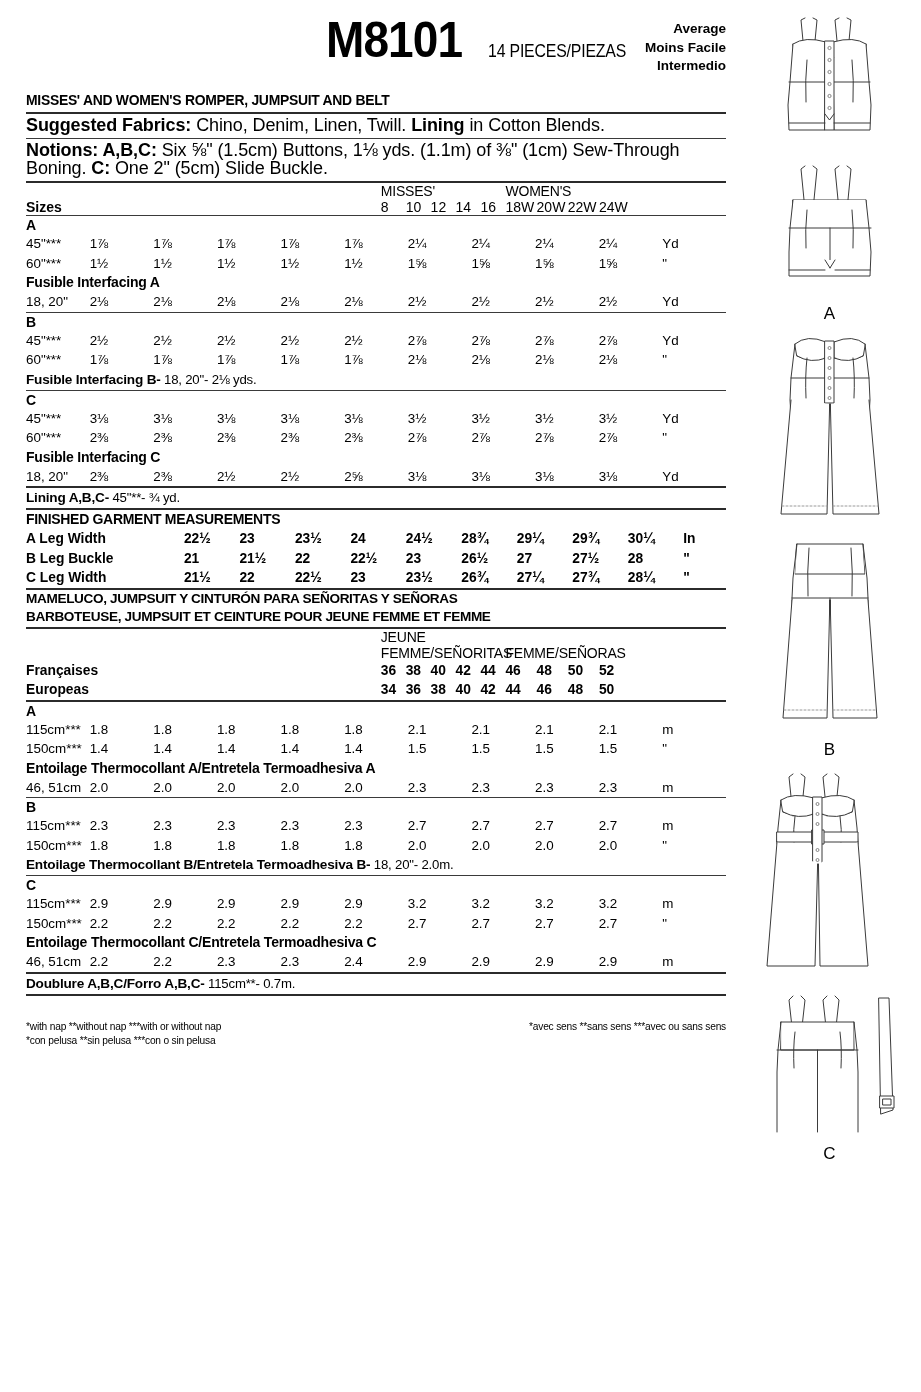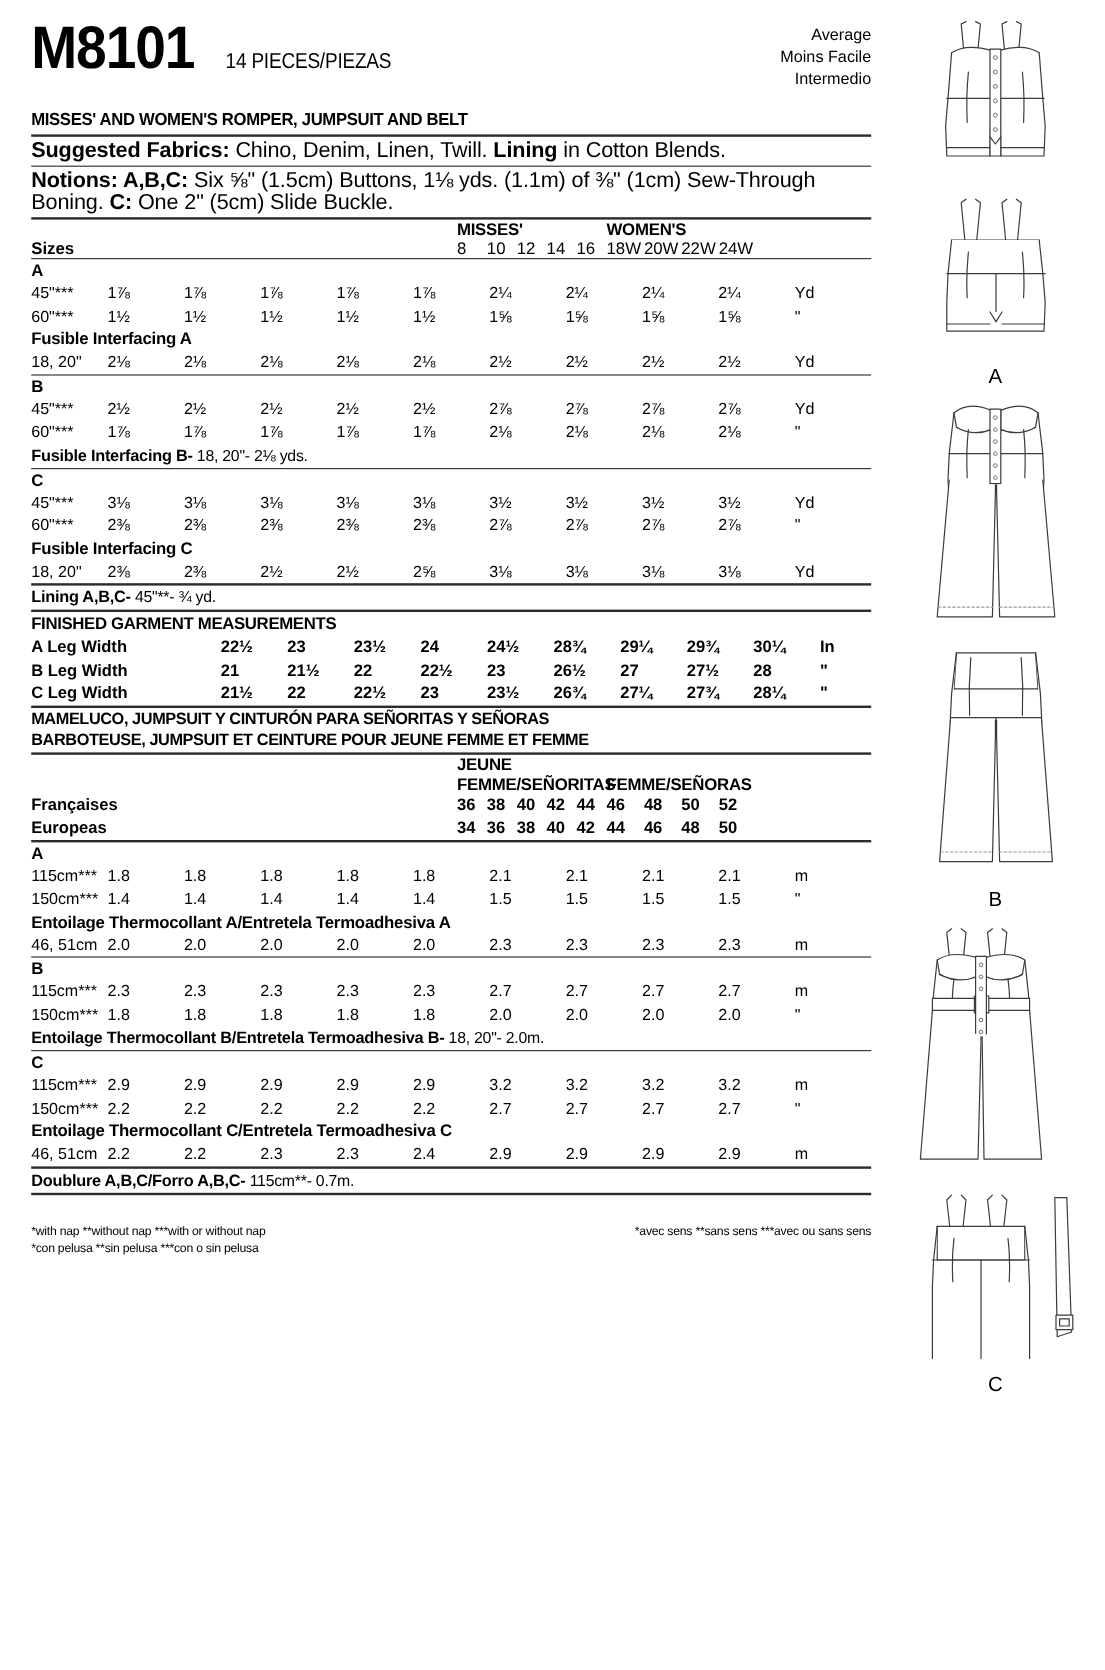--- a/index.html
+++ b/index.html
@@ -16,50 +16,50 @@
   
   #sheet { position:absolute; left:0; top:0; width:921px; height:1392px; }
 
   #leftcol {
     position:absolute;
     left:26px; top:14px;
     width:700px;
   }
 
   
-  .hdr { display:flex; align-items:flex-start; justify-content:space-between; }
+  .hdr { display:flex; align-items:flex-start; justify-content:flex-end; }
   .hdr-left { display:flex; align-items:baseline; }
   .patt-num {
     font-size:50px; font-weight:bold; letter-spacing:-1px;
     line-height:52px; font-stretch:condensed;
     transform:scaleX(0.92); transform-origin:left bottom;
   }
   .pieces { font-size:18px; margin-left:14px; letter-spacing:-0.2px; transform:scaleX(0.88); transform-origin:left bottom;}
-  .hdr-right { text-align:right; font-size:13.5px; font-weight:normal; line-height:18.5px; padding-top:6px; }
+  .hdr-right { text-align:right; font-size:13.5px; font-weight:bold; line-height:18.5px; padding-top:6px; }
 
   .title-main {
     font-size:14.5px; font-weight:bold; letter-spacing:-0.3px;
     margin-top:16px; margin-bottom:4px; transform:scaleX(0.96); transform-origin:left;
   }
 
   .rule-thick { border-top:2.2px solid #2b2b2b; }
   .rule-thin  { border-top:1.1px solid #3a3a3a; }
 
   .infoline { font-size:18px; line-height:17.5px; padding:3px 0 4px 0; letter-spacing:-0.1px; }
   .infoline b { font-weight:bold; }
 
   
   table.sz { width:100%; border-collapse:collapse; table-layout:fixed; }
   table.sz td { padding:0; vertical-align:bottom; }
 
   .c-lbl  { width:148px;margin-left:40px; }
   .c-d    { width:52px; text-align:left; }
   .c-unit { width:40px; text-align:left; }
 
-  .grp-hd td { font-size:14px; font-weight:bold; padding-bottom:1px; letter-spacing:-0.2px;}
+  .grp-hd td { font-size:14px; font-weight:normal; padding-bottom:1px; letter-spacing:-0.2px;}
   .row-sizes td { font-size:14px; font-weight:bold; padding-bottom:2px; }
   .row-sizes td.c-d { font-weight:normal; }
   .row-data td { font-size:13.4px; line-height:19.5px; }
   .row-data td.c-lbl { font-size:13.4px; }
   .sect-letter td { font-size:14px; font-weight:bold; line-height:18px; }
   .sub-hd td { font-size:14px; font-weight:bold; line-height:19px; letter-spacing:-0.2px;}
   .row-bold td { font-size:13.8px; font-weight:bold; line-height:19.5px; }
   .row-bold td.c-d { font-weight:bold; }
 
   .span-line { font-size:13.6px; font-weight:bold; line-height:20px; letter-spacing:-0.2px; }
@@ -297,21 +297,21 @@
         <td class="c-d">23½</td>
         <td class="c-d">24</td>
         <td class="c-d">24½</td>
         <td class="c-d">28¾</td>
         <td class="c-d">29¼</td>
         <td class="c-d">29¾</td>
         <td class="c-d">30¼</td>
         <td class="c-unit">In</td>
       </tr>
       <tr class="row-bold">
-        <td class="c-lbl">B Leg Width</td>
+        <td class="c-lbl">B Leg Buckle</td>
         <td class="c-d">21</td>
         <td class="c-d">21½</td>
         <td class="c-d">22</td>
         <td class="c-d">22½</td>
         <td class="c-d">23</td>
         <td class="c-d">26½</td>
         <td class="c-d">27</td>
         <td class="c-d">27½</td>
         <td class="c-d">28</td>
         <td class="c-unit">"</td>

